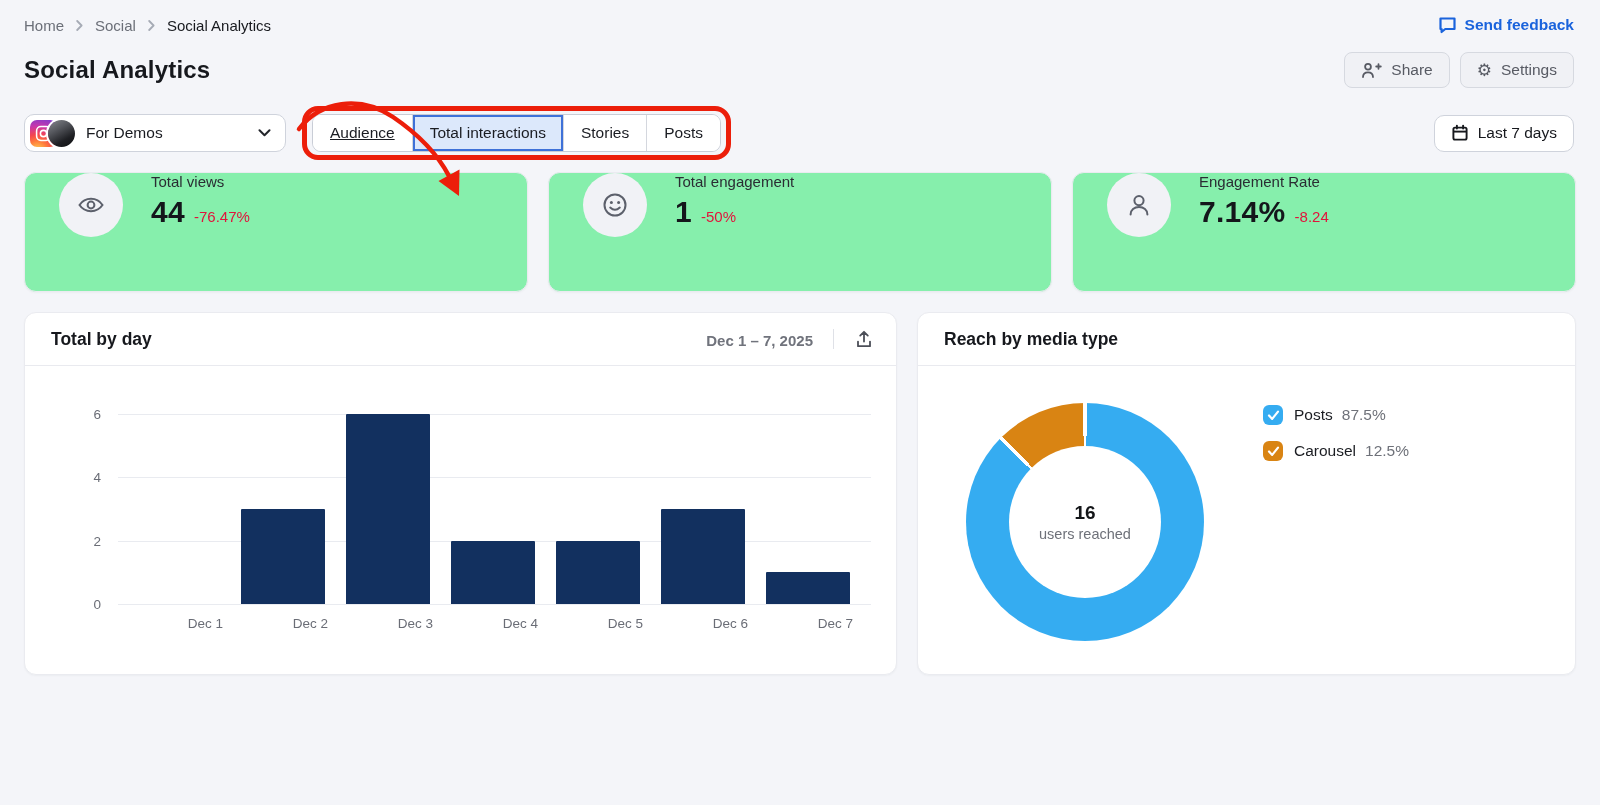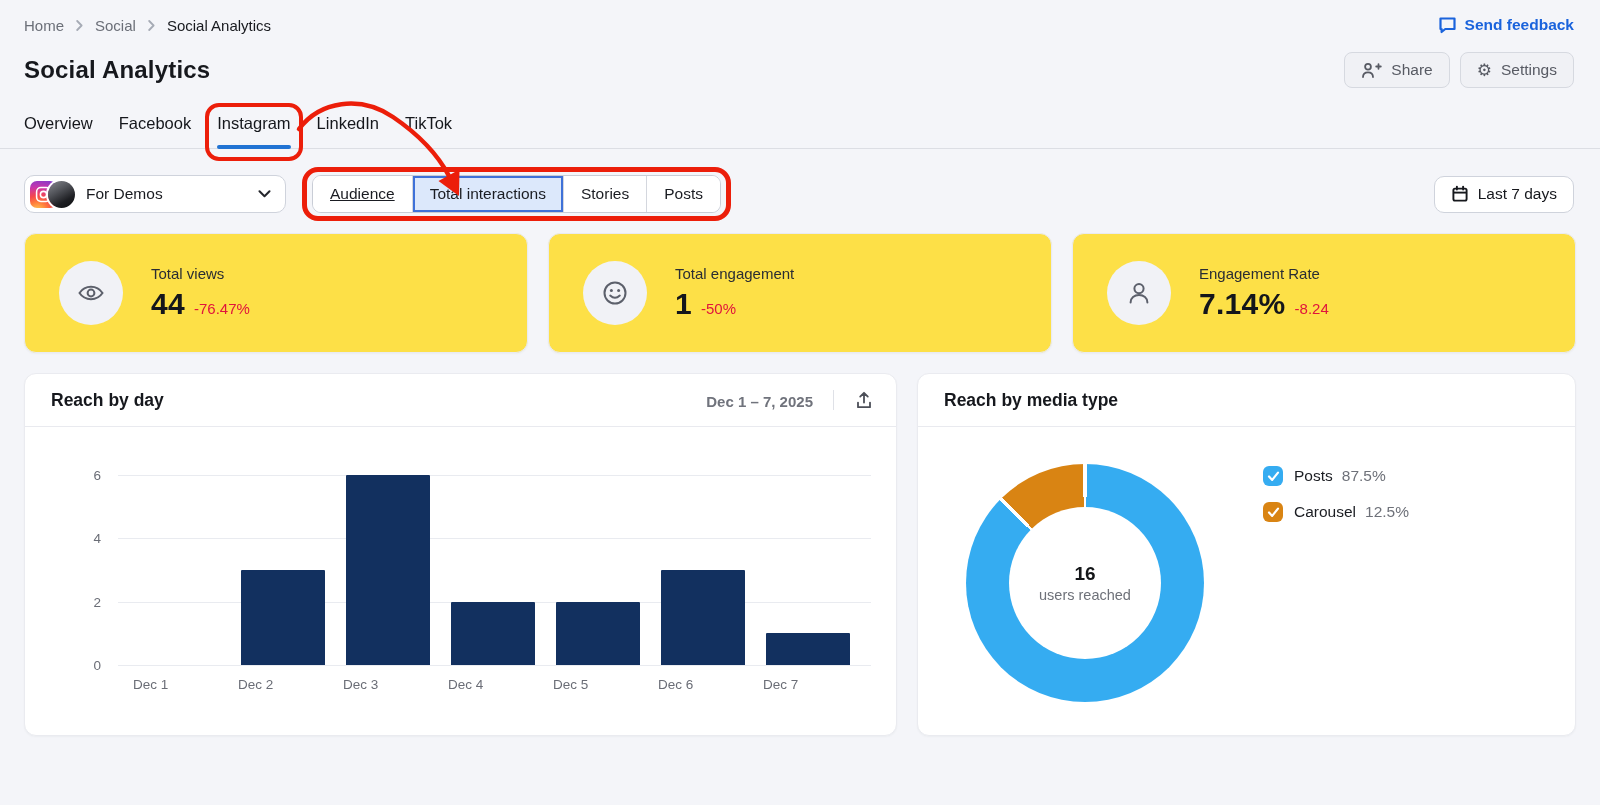--- a/index.html
+++ b/index.html
@@ -59,22 +59,22 @@
   .segment { display:flex; align-items:center; padding:0 17px; font-size:15.5px; color:#1a1c22; cursor:pointer; border-left:1px solid #d4d7de; background:#fff; white-space:nowrap; }
   .segment:first-child { border-left:none;text-decoration:underline; }
   .segment.selected { background:#dce8fb; box-shadow:inset 0 0 0 2px #3e71d8; }
   .anno-ring-seg { position:absolute; inset:-8px -10px; border:5px solid #ec1e0a; border-radius:16px; pointer-events:none; }
 
   .date-btn { display:flex; align-items:center; gap:9px; height:37px; padding:1px 16px; margin-left:auto;
     background:#fff; border:1px solid #cfd3dc; border-radius:10px; font-size:15.5px; color:#16181d; cursor:pointer; }
 
   
   .kpi-row { display:flex; gap:20px; margin:20px 24px 0; }
-  .kpi-card { flex:1; height:120px; background:#fde047; border:1px solid #eaebf0; border-radius:12px;
-    box-shadow:0 1px 2px rgba(35,40,60,.04); display:flex; align-items:center; padding-left:34px; gap:28px; }
+  .kpi-card { flex:1; height:120px; background:#86efac; border:1px solid #eaebf0; border-radius:12px;
+    box-shadow:0 1px 2px rgba(35,40,60,.04); display:flex; padding-left:34px; gap:28px; }
   .kpi-icon { width:64px; height:64px; border-radius:50%; background:#f1f2f6; display:flex; align-items:center; justify-content:center; color:#5c606b; }
   .kpi-label { font-size:15px; color:#2a2d33; margin-bottom:5px; }
   .kpi-value-row { display:flex; align-items:baseline; gap:9px; }
   .kpi-value { font-size:30px; font-weight:bold; color:#14161b; letter-spacing:.3px; }
   .kpi-delta { font-size:15px; color:#e0143c; }
 
   
   .charts-row { display:flex; gap:20px; margin:20px 24px 0; }
   .chart-card { background:#fff; border:1px solid #eaebf0; border-radius:12px; box-shadow:0 1px 2px rgba(35,40,60,.04); }
   .card-day { width:873px; height:363px; }
@@ -86,21 +86,21 @@
   .vdiv { width:1px; height:20px; background:#dfe1e7; }
   .export-btn { display:flex; color:#4c4f58; cursor:pointer; }
 
   .card-content { position:relative; height:309px; }
 
   
   #bar-plot { position:absolute; inset:0; }
   .gridline { position:absolute; left:93px; width:753px; height:1px; background:#e9ebf0; }
   .ytick { position:absolute; left:34px; width:42px; text-align:right; font-size:13.5px; color:#6a6d76; transform:translateY(-50%); }
   .bar { position:absolute; width:84px; background:#12305f; border-radius:1px 1px 0 0; }
-  .xtick { position:absolute; width:90px; text-align:left; font-size:13.5px; color:#6a6d76; }
+  .xtick { position:absolute; width:90px; text-align:right; font-size:13.5px; color:#6a6d76; }
 
   
   #donut { position:absolute; left:48px; top:37px; width:238px; height:238px; border-radius:50%; }
   #donut::after { content:""; position:absolute; left:43px; top:43px; width:152px; height:152px; border-radius:50%; background:#fff; }
   .donut-center { position:absolute; left:48px; top:37px; width:238px; height:238px; display:flex; flex-direction:column; align-items:center; justify-content:center; z-index:2; }
   .donut-value { font-size:19px; font-weight:bold; color:#141619; }
   .donut-sub { font-size:14.5px; color:#6e7179; margin-top:2px; }
   .legend { position:absolute; left:345px; top:39px; display:flex; flex-direction:column; gap:16px; }
   .legend-item { display:flex; align-items:center; cursor:pointer; }
   .legend-check { width:20px; height:20px; border-radius:6px; display:flex; align-items:center; justify-content:center; }
@@ -154,31 +154,20 @@
         </span>
         <span>Share</span>
       </button>
       <button class="gray-btn">
         <span class="gear-glyph">⚙</span>
         <span>Settings</span>
       </button>
     </div>
   </div>
 
-  <nav class="tabs-row">
-    <div class="tab"><span>Overview</span></div>
-    <div class="tab"><span>Facebook</span></div>
-    <div class="tab active">
-      <span>Instagram</span>
-      <span class="underline"></span>
-      <span class="anno-ring-tab"></span>
-    </div>
-    <div class="tab"><span>LinkedIn</span></div>
-    <div class="tab"><span>TikTok</span></div>
-  </nav>
 
   <div class="controls-row">
     <div class="profile-select">
       <span class="ig-badge">
         <svg width="19" height="19" viewBox="0 0 22 22">
             <rect x="3" y="3" width="16" height="16" rx="5" fill="none" stroke="#fff" stroke-width="1.8"></rect>
             <circle cx="11" cy="11" r="3.6" fill="none" stroke="#fff" stroke-width="1.8"></circle>
             <circle cx="16.1" cy="5.9" r="1.2" fill="#fff"></circle>
           </svg>
       </span>
@@ -260,21 +249,21 @@
           <span class="kpi-delta">-8.24</span>
         </div>
       </div>
     </div>
   </section>
 
   <section class="charts-row">
 
     <div class="chart-card card-day">
       <div class="card-header">
-        <span class="card-title">Reach by day</span>
+        <span class="card-title">Total by day</span>
         <span class="right">
           <span class="date-range">Dec 1 – 7, 2025</span>
           <span class="vdiv"></span>
           <span class="export-btn">
             <svg width="20" height="20" viewBox="0 0 20 20">
                 <path d="M10 12.6V3.2M6.2 6.6L10 2.8l3.8 3.8" fill="none" stroke="#4c4f58" stroke-width="1.8" stroke-linecap="round" stroke-linejoin="round"></path>
                 <path d="M4 12.6v4.6h12v-4.6" fill="none" stroke="#4c4f58" stroke-width="1.8" stroke-linecap="round" stroke-linejoin="round"></path>
               </svg>
           </span>
         </span>

